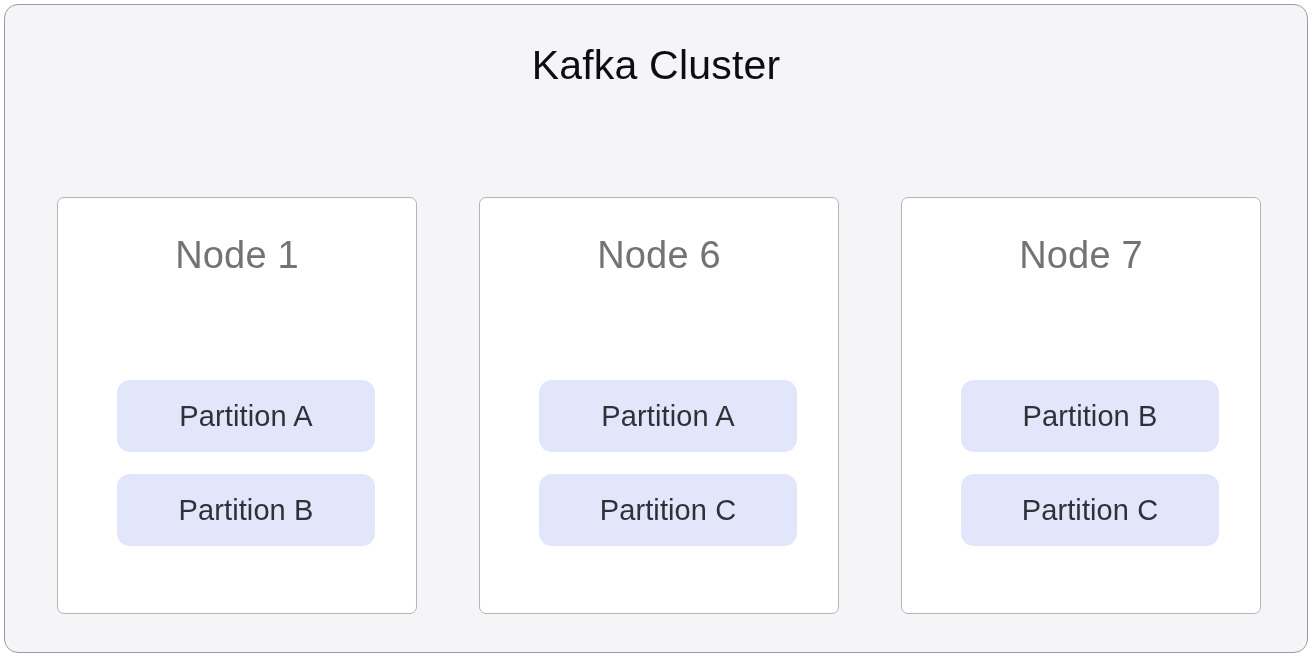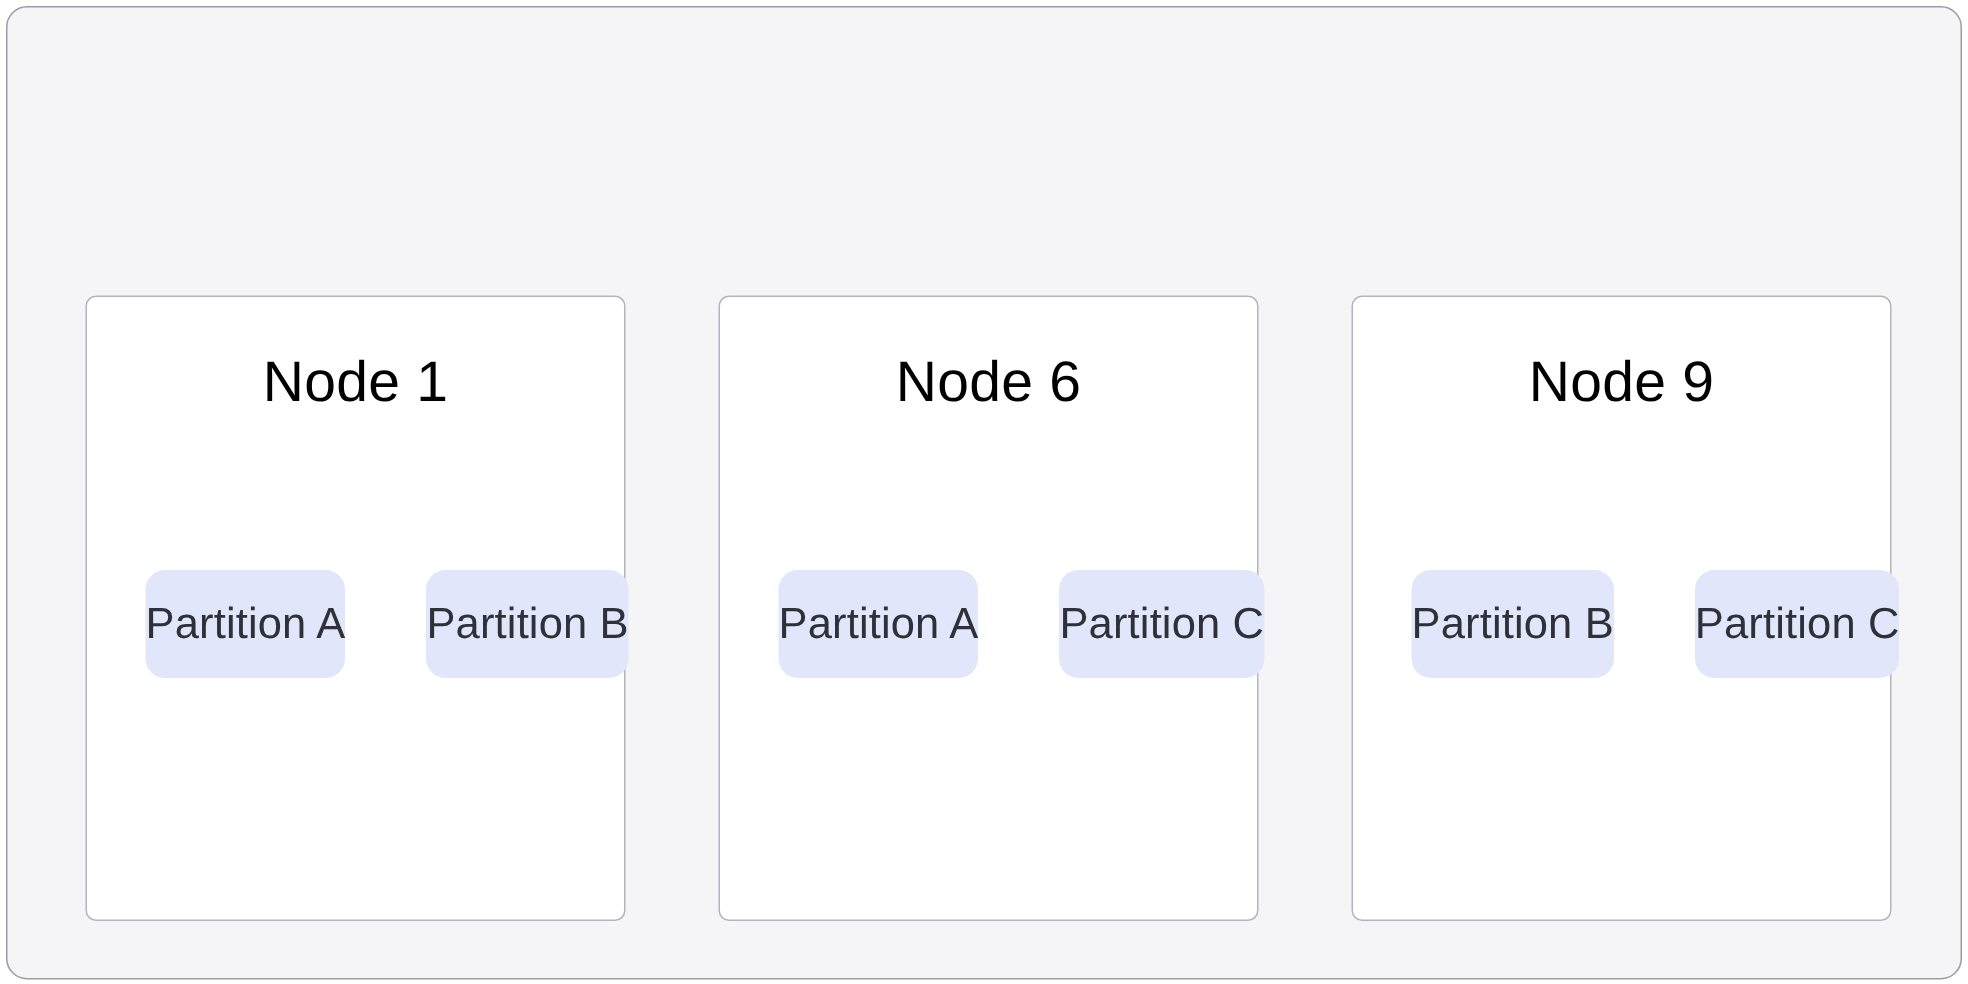--- a/index.html
+++ b/index.html
@@ -75,34 +75,34 @@
     flex-direction: column;
     align-items: center;
     position: relative;
   }
 
   .node-title {
     margin-top: 38px;
     font-size: 38px;
     font-weight: 300;
     line-height: 1;
-    color: #000000;
+    color: #737373;
     letter-spacing: 0.2px;
     white-space: nowrap;
     text-align: center;
   }
 
   .partition-list {
     position: absolute;
-    left: 39px;
+    left: 59px;
     top: 182px;
     width: 258px;
     display: flex;
-    flex-direction: row;
-    gap: 54px;
+    flex-direction: column;
+    gap: 22px;
   }
 
   .partition-pill {
     box-sizing: border-box;
     width: 258px;
     height: 72px;
     background: #e2e6fb;
     border-radius: 13px;
     display: flex;
     align-items: center;
@@ -115,41 +115,42 @@
     white-space: nowrap;
   }
 </style>
 </head>
 <body>
 
 <div class="canvas">
 
   <div class="cluster">
 
+    <div class="cluster-title">Kafka Cluster</div>
 
     <div class="node-row">
 
       <div class="node-card">
         <div class="node-title">Node 1</div>
         <div class="partition-list">
           <div class="partition-pill">Partition A</div>
           <div class="partition-pill">Partition B</div>
         </div>
       </div>
 
       <div class="node-card">
         <div class="node-title">Node 6</div>
         <div class="partition-list">
           <div class="partition-pill">Partition A</div>
           <div class="partition-pill">Partition C</div>
         </div>
       </div>
 
       <div class="node-card">
-        <div class="node-title">Node 9</div>
+        <div class="node-title">Node 7</div>
         <div class="partition-list">
           <div class="partition-pill">Partition B</div>
           <div class="partition-pill">Partition C</div>
         </div>
       </div>
 
     </div>
   </div>
 </div>
 

